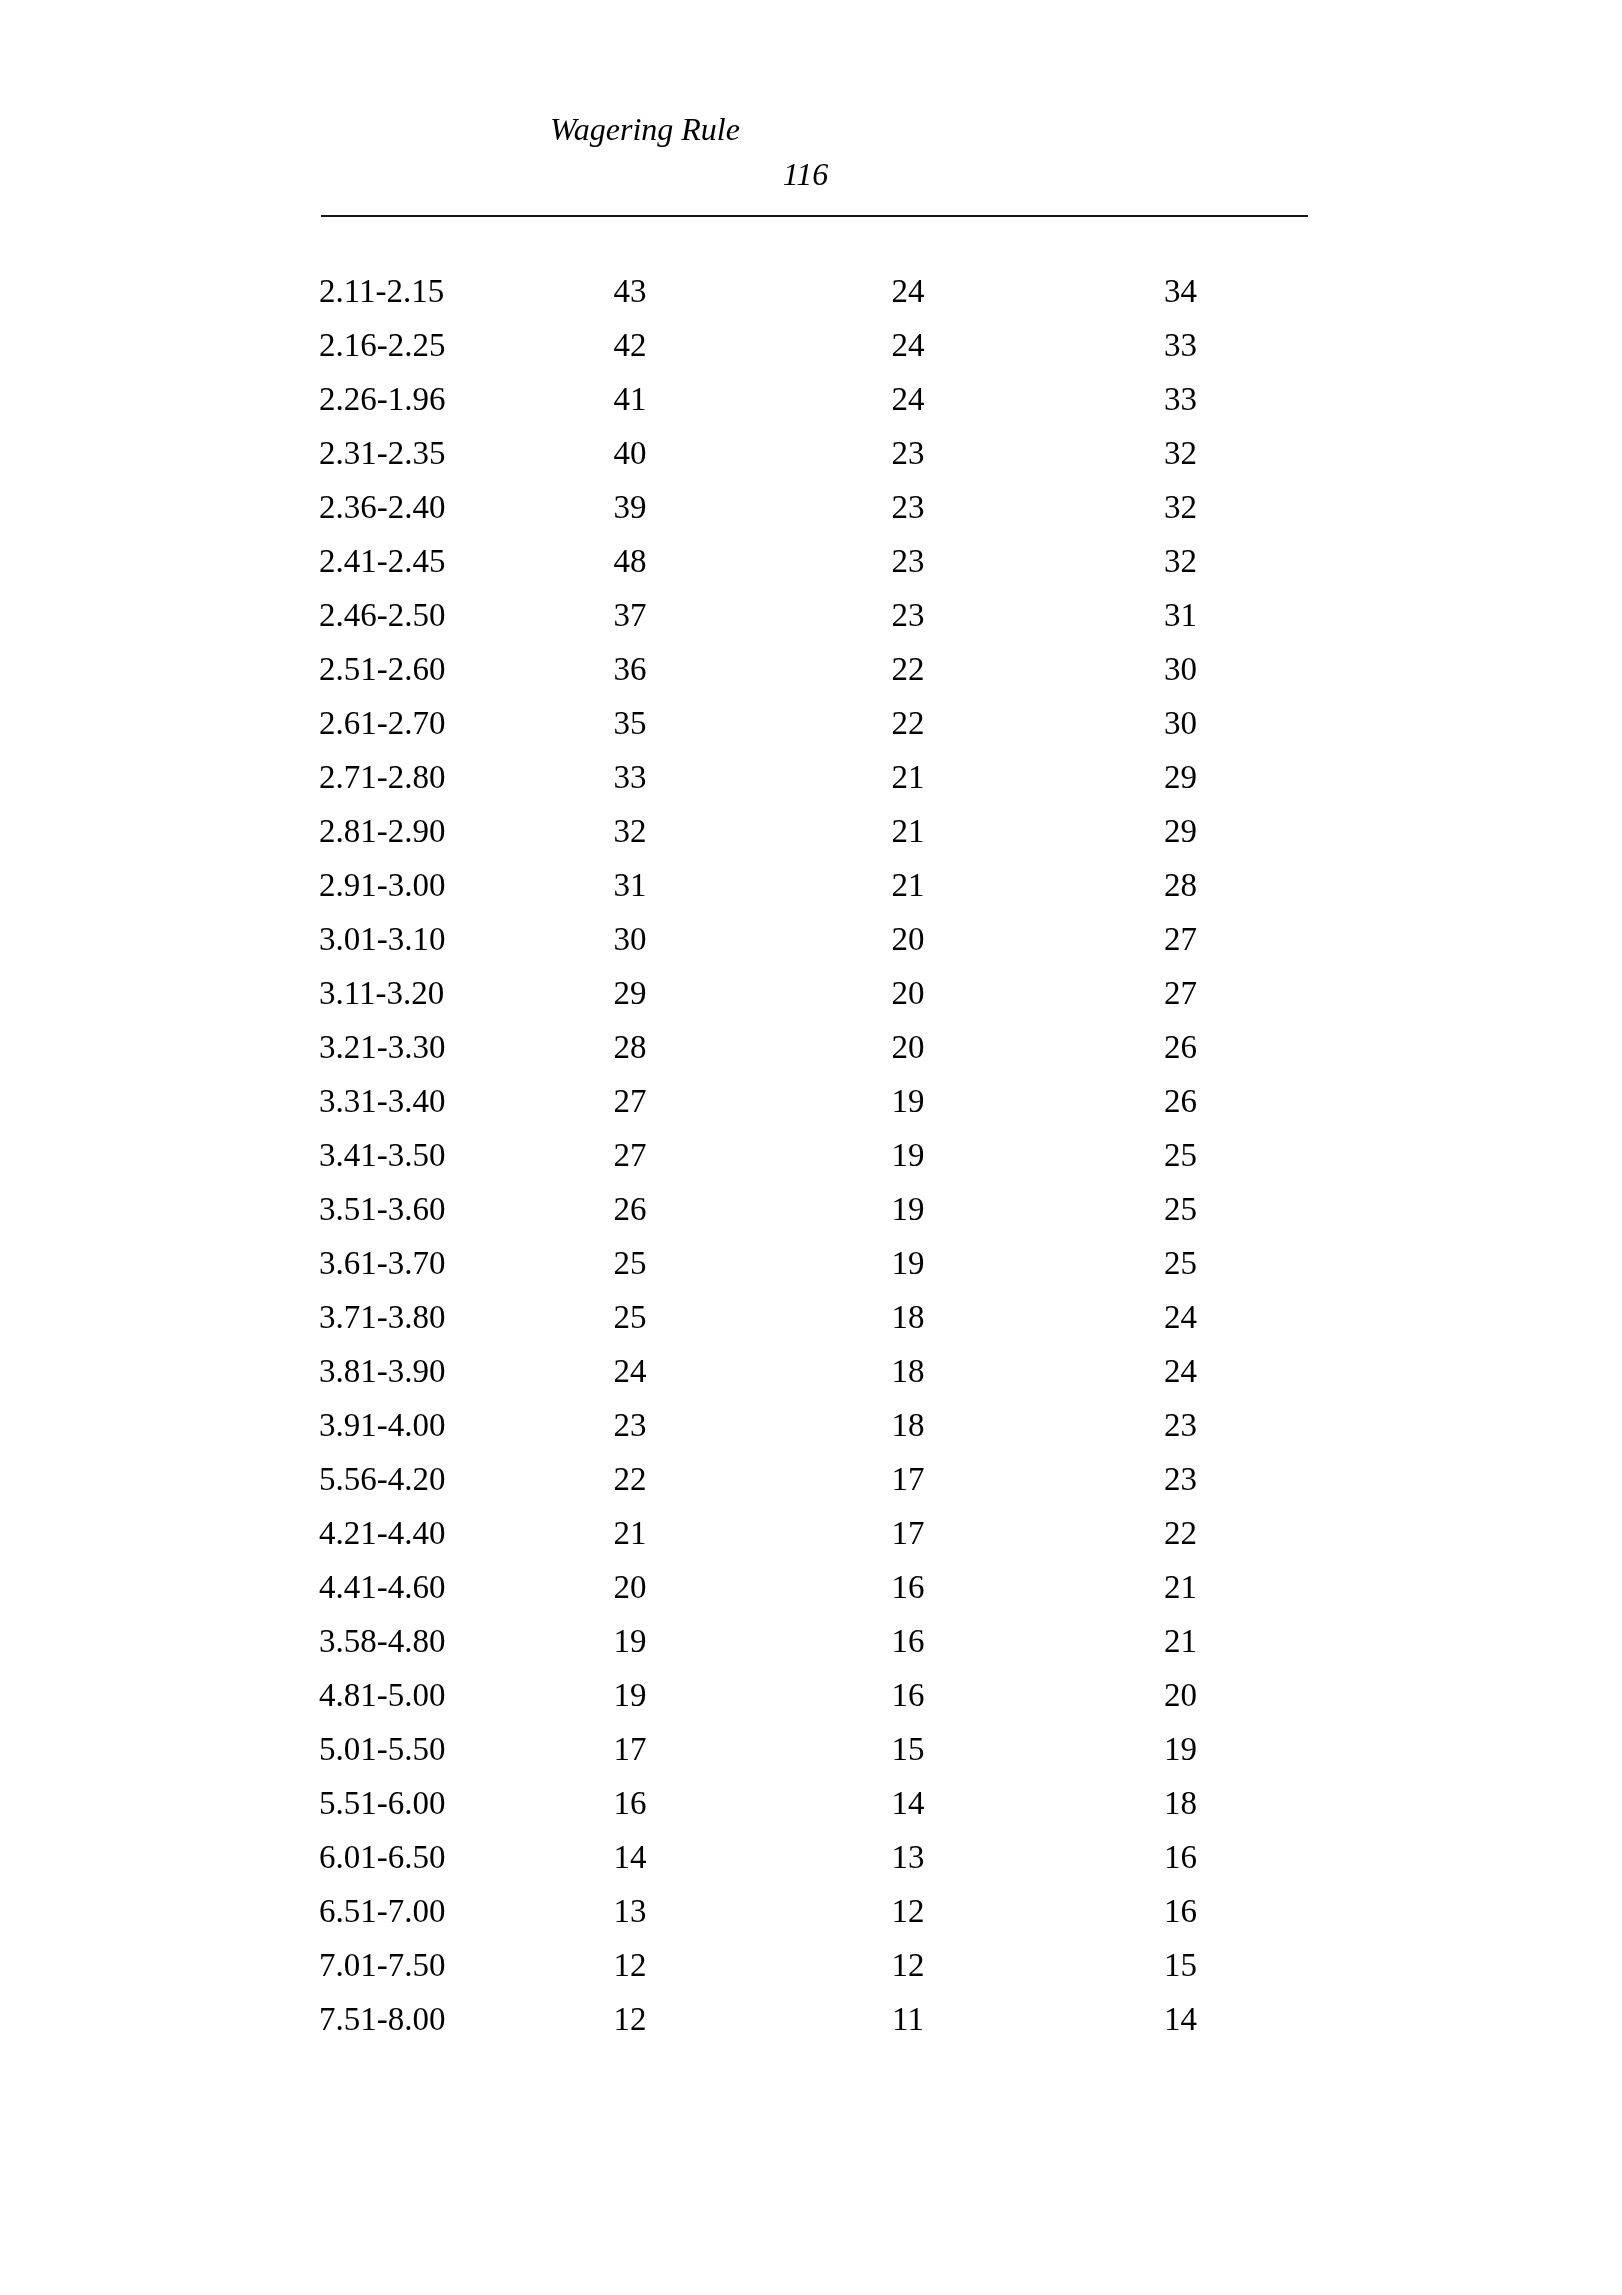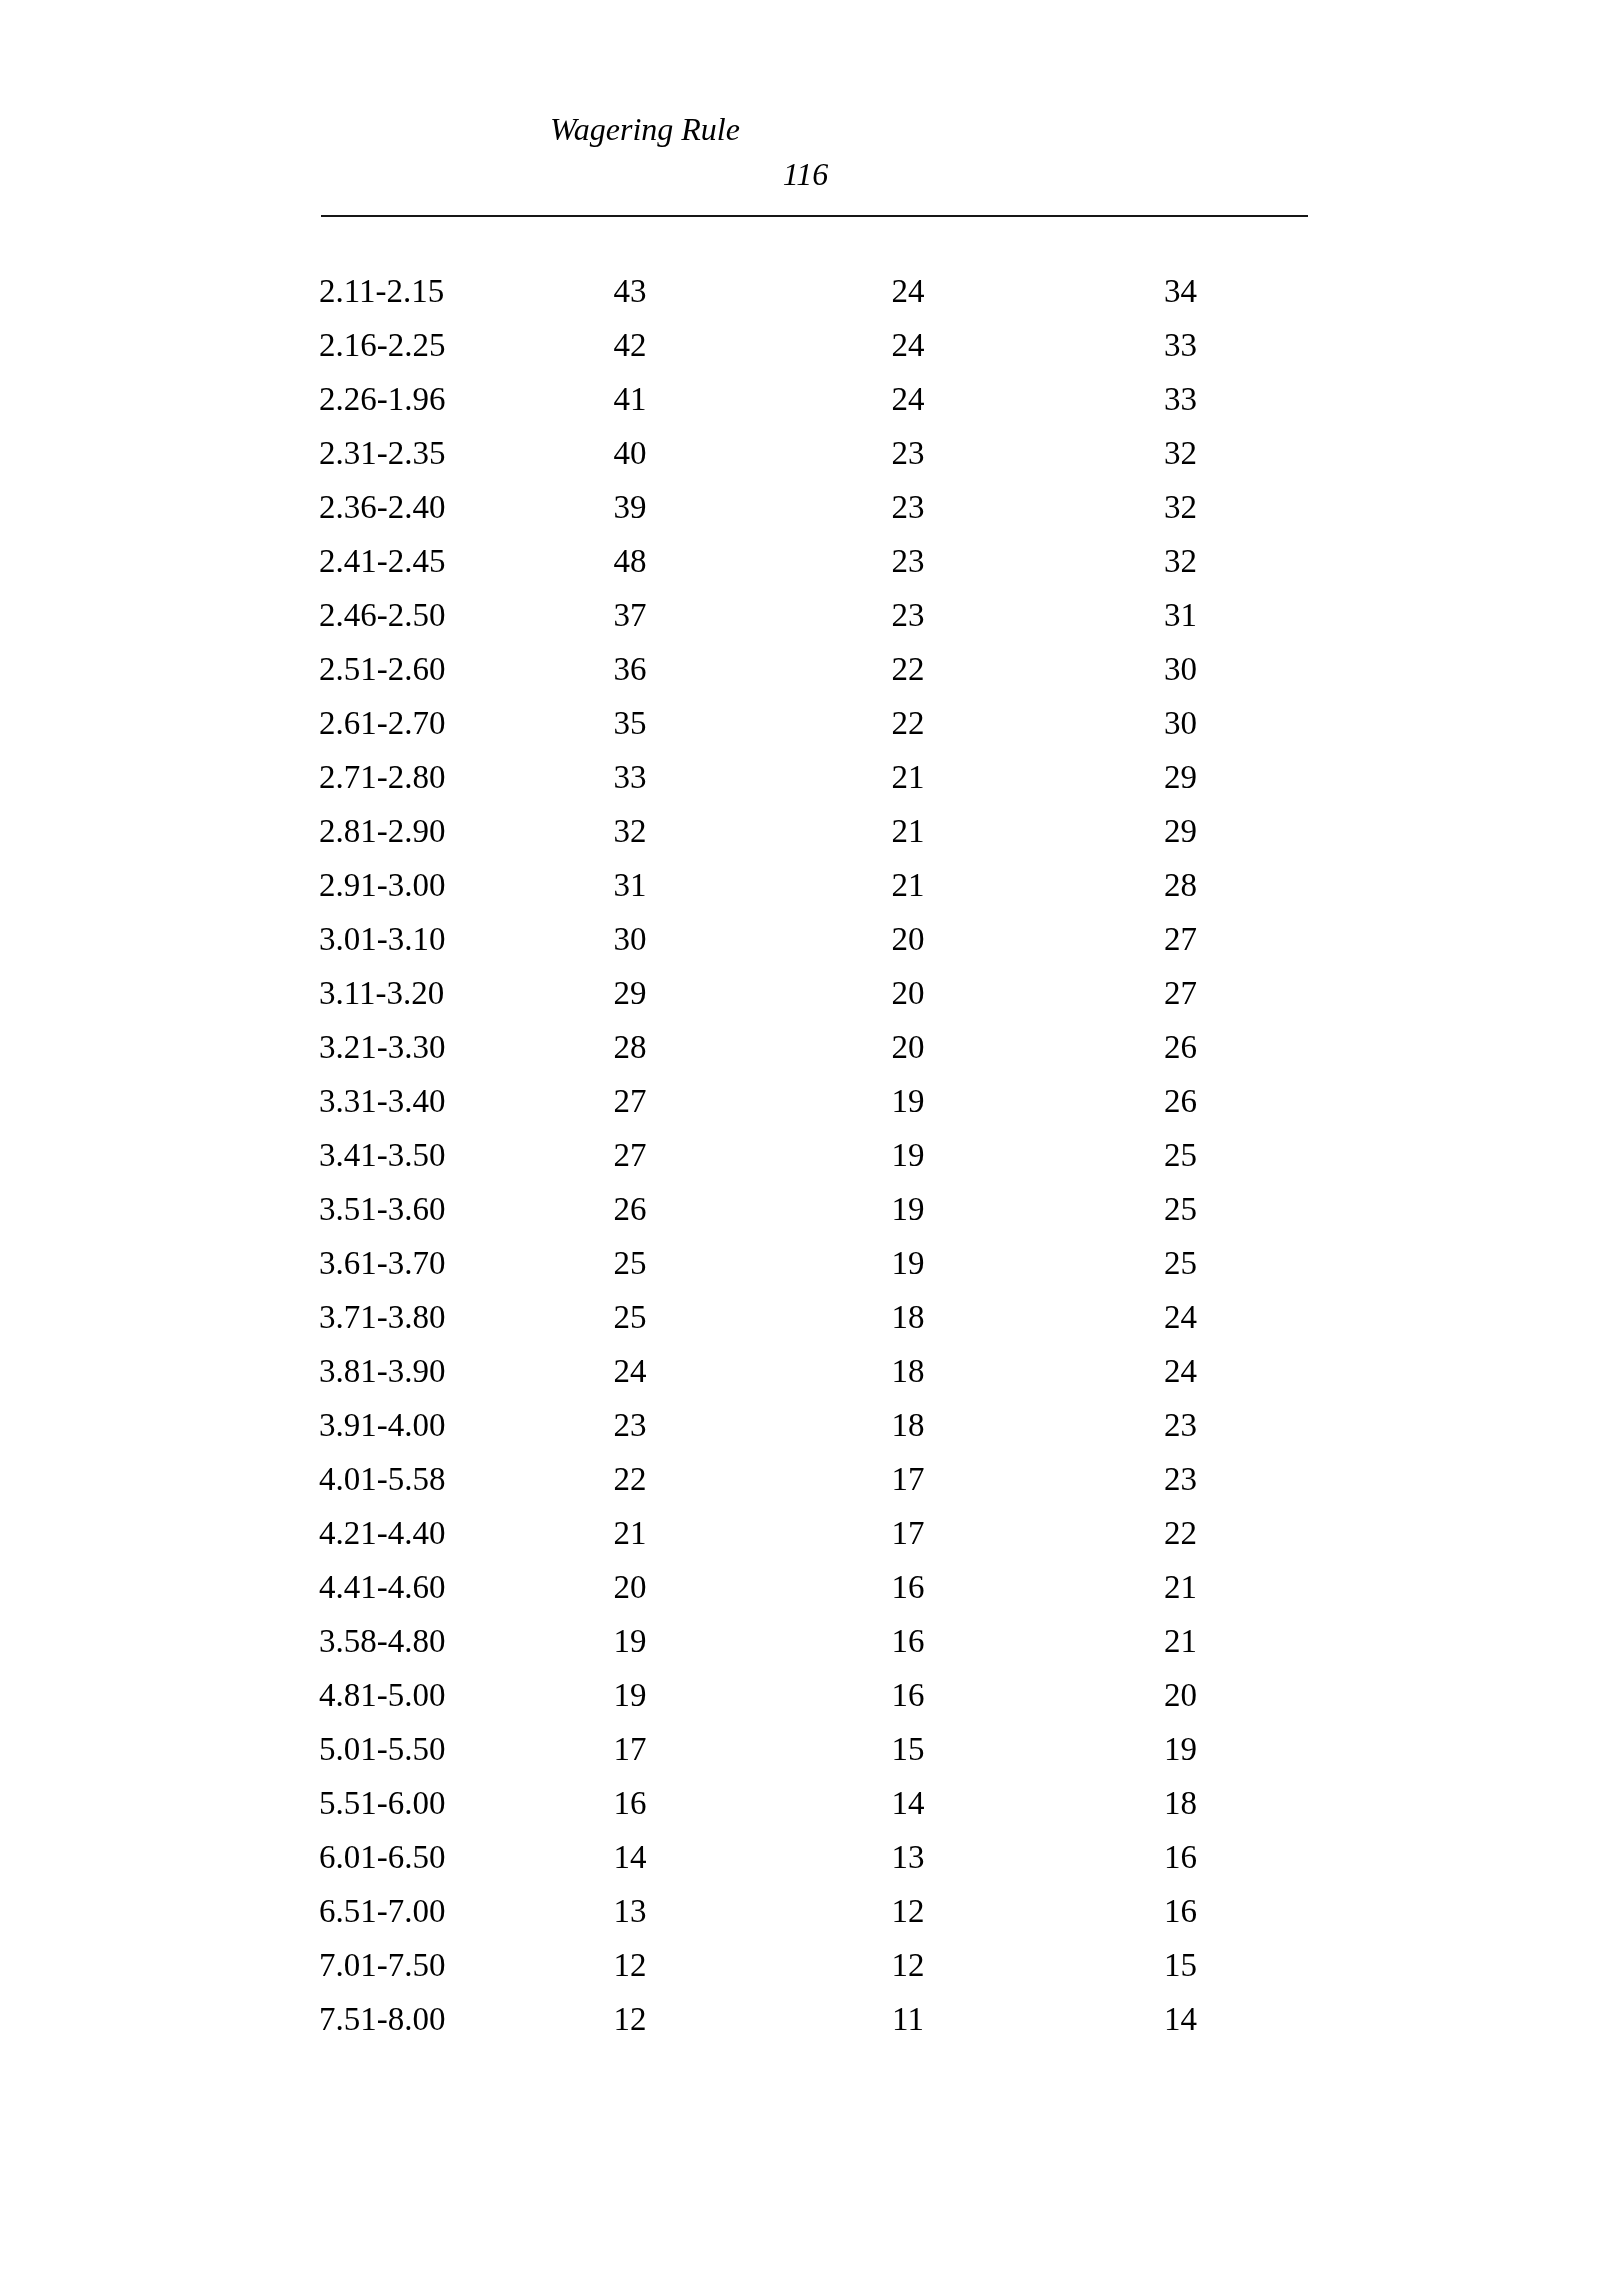--- a/index.html
+++ b/index.html
@@ -200,21 +200,21 @@
       <div class="cell num">18</div>
       <div class="cell num">24</div>
     </div>
     <div class="row">
       <div class="cell range">3.91-4.00</div>
       <div class="cell num">23</div>
       <div class="cell num">18</div>
       <div class="cell num">23</div>
     </div>
     <div class="row">
-      <div class="cell range">4.01-5.58</div>
+      <div class="cell range">5.56-4.20</div>
       <div class="cell num">22</div>
       <div class="cell num">17</div>
       <div class="cell num">23</div>
     </div>
     <div class="row">
       <div class="cell range">4.21-4.40</div>
       <div class="cell num">21</div>
       <div class="cell num">17</div>
       <div class="cell num">22</div>
     </div>

